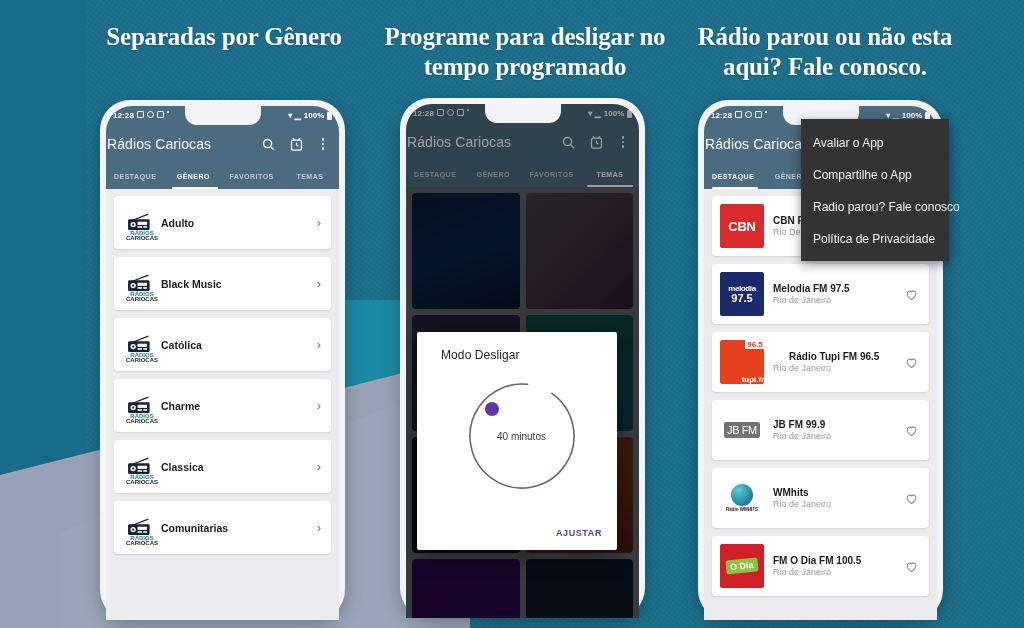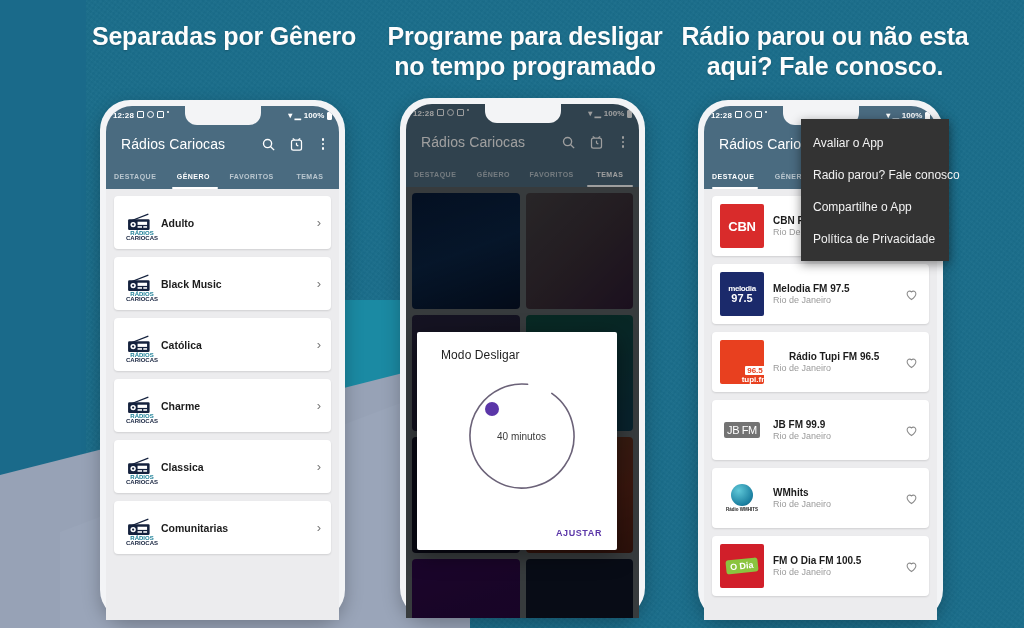--- a/index.html
+++ b/index.html
@@ -36,21 +36,21 @@
     background: #9aa5b9;
     clip-path: polygon(0 60%, 100% 0%, 100% 100%, 0 100%);
   }
 
   
   .headings { position: absolute; inset: 0; }
   .heading {
     position: absolute; top: 22px; width: 300px;
     text-align: center;
     color: #fdfdfd;
-    font-family: Liberation Sans, sans-serif;
+    font-family: Liberation Serif, serif;
     font-weight: bold;
     font-size: 25px;
     line-height: 1.18;
     letter-spacing: -0.2px;
     text-shadow: 0 1px 2px rgba(0,0,0,.22);
   }
   .heading.h1 { left: 74px; }
   .heading.h2 { left: 375px; }
   .heading.h3 { left: 675px; }
 
@@ -106,21 +106,21 @@
   .sb-dot { width: 2px; height: 2px; background: #fff; border-radius: 50%; display: inline-block; }
   .sb-batt {
     width: 5px; height: 8px; border: 1px solid #fff; border-radius: 1px;
     background: #fff; display: inline-block;
   }
   .sb-wifi { font-size: 8px; }
 
   .titlerow {
     height: 38px;
     display: flex; align-items: center;
-    padding: 0 10px 0 15px;
+    padding: 0 10px 0 1px;
   }
   .apptitle { font-size: 14px; font-weight: 500; letter-spacing: .1px; }
   .actions { margin-left: auto; display: flex; align-items: center; gap: 13px; }
   .ic { width: 15px; height: 15px; display: block; }
   .ic svg { width: 100%; height: 100%; display: block; }
   .kebab { display: flex; flex-direction: column; gap: 2px; align-items: center; width: 12px; }
   .kebab i { width: 2.5px; height: 2.5px; background: #fff; border-radius: 50%; display: block; }
 
   .tabs {
     height: 26px; display: flex; align-items: center;
@@ -174,21 +174,21 @@
 
   
   .lg-cbn { background: #d92b2b; color: #fff; font-weight: bold; font-size: 13px;
             width: 100%; height: 100%; display: flex; align-items: center; justify-content: center;
             font-family: "Liberation Sans", sans-serif; letter-spacing: -.3px; }
   .lg-melodia { background: #1b2a6b; color: #fff; width: 100%; height: 100%;
                 display: flex; flex-direction: column; align-items: center; justify-content: center; }
   .lg-melodia .m1 { font-size: 8px; font-weight: bold; letter-spacing: -.4px; }
   .lg-melodia .m2 { font-size: 11px; font-weight: bold; line-height: 1; }
   .lg-tupi { background: #e8401f; width: 100%; height: 100%;
-             display: flex; flex-direction: column; align-items: center; justify-content: flex-end; color:#fff;padding-left:26px; }
+             display: flex; flex-direction: column; align-items: center; justify-content: space-between; color:#fff;padding-left:26px; }
   .lg-tupi .t1 { font-size: 8px; font-weight: bold; background:#fff; color:#e8401f; padding:0 2px; border-radius:1px;}
   .lg-tupi .t2 { font-size: 8px; font-weight: bold; }
   .lg-jb { background: #fff; width: 100%; height: 100%;
            display: flex; align-items: center; justify-content: center; }
   .lg-jb span { background: #737373; color: #fff; font-size: 11px; font-weight: normal;
                 padding: 2px 3px; border-radius: 2px; letter-spacing: -.4px; }
   .lg-wm { background: #fff; width: 100%; height: 100%;
            display: flex; flex-direction: column; align-items: center; justify-content: center; }
   .lg-wm .circ { width: 22px; height: 22px; border-radius: 50%;
                  background: radial-gradient(circle at 35% 30%, #5fc8d8, #1b7fa0 70%, #0d4a63); }
@@ -665,17 +665,17 @@
             <span class="st-sub" style="display: block;">Rio de Janeiro</span>
           </span>
           <span class="heart"><svg viewBox="0 0 24 24" fill="none" stroke="#8b8b8b" stroke-width="1.7">
   <path d="M12 20s-7-4.7-7-9.2A4 4 0 0 1 12 8a4 4 0 0 1 7 2.8C19 15.3 12 20 12 20z"></path>
             </svg></span>
         </div>
       </div>
   </div>
   <div class="menu" id="overflow-menu">
       <div class="menuitem">Avaliar o App</div>
+      <div class="menuitem">Compartilhe o App</div>
       <div class="menuitem">Radio parou? Fale conosco</div>
-      <div class="menuitem">Compartilhe o App</div>
       <div class="menuitem">Política de Privacidade</div>
     </div>
 </div>
 
 </body></html>

